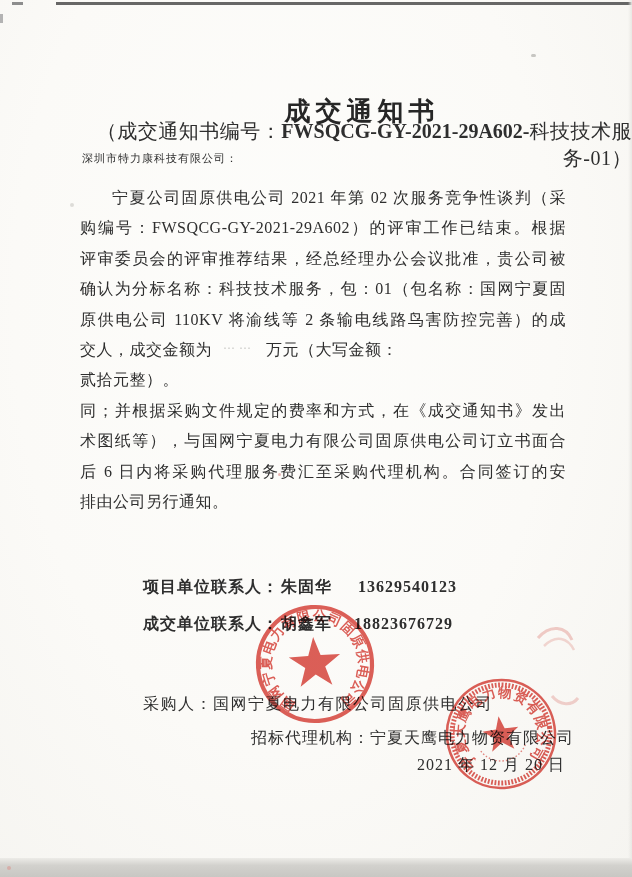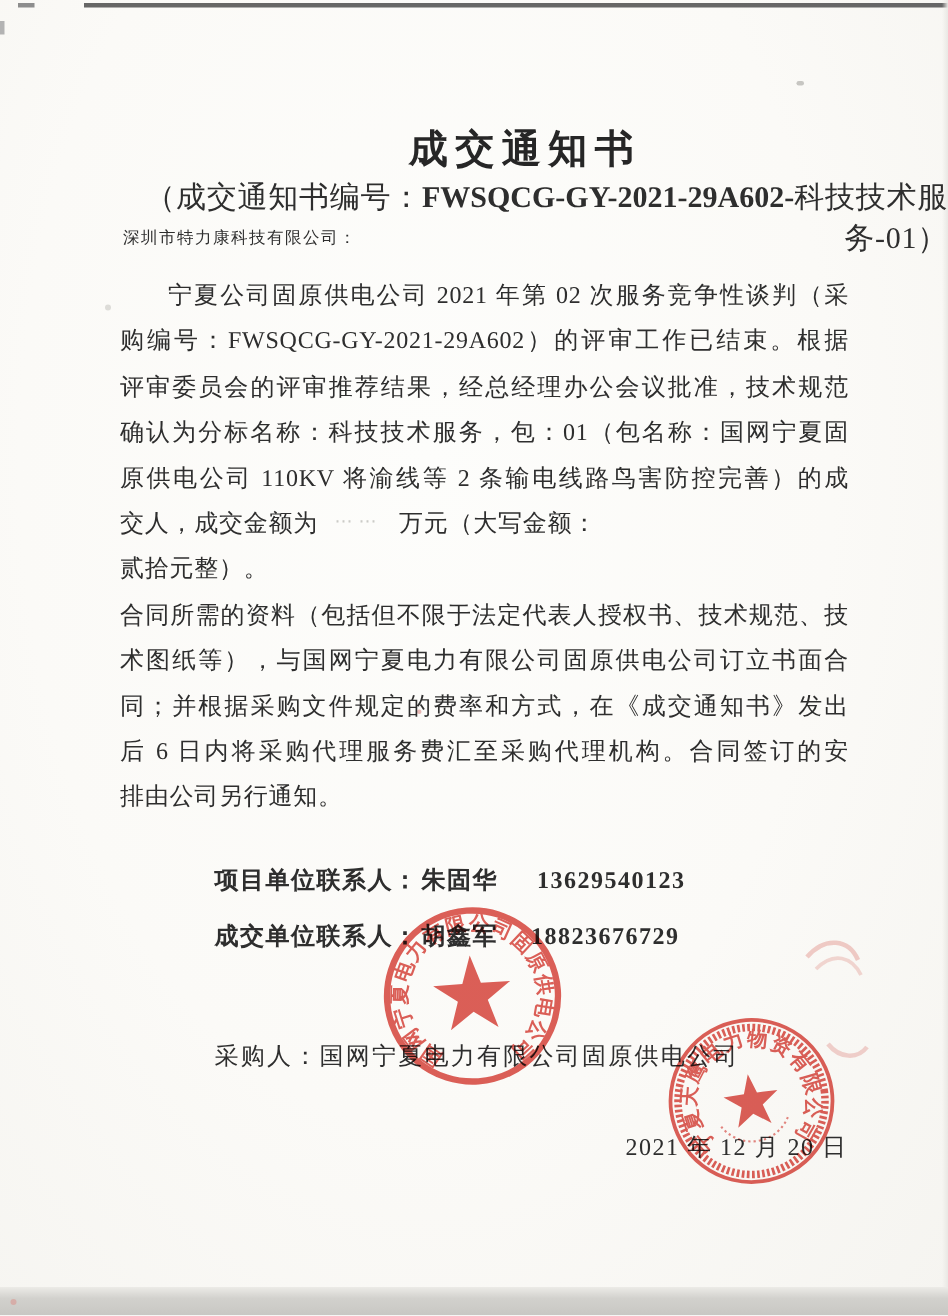--- a/index.html
+++ b/index.html
@@ -16,21 +16,21 @@
   .scan-left   { position:absolute; top:14px; left:0; width:3px; height:9px; background:#b3b3b3; }
   .scan-bottom { position:absolute; top:858px; left:0; right:0; height:19px;
                  background:linear-gradient(180deg,#ecebe7 0%,#d2d1cd 40%,#c8c7c3 100%); }
   .scan-right  { position:absolute; top:0; right:0; width:4px; height:100%; background:linear-gradient(270deg,#e9e8e4,transparent); }
   .speck-a { position:absolute; left:531px; top:54px;  width:5px; height:3px; background:#c7c6c2; border-radius:2px; }
   .speck-b { position:absolute; left:70px;  top:203px; width:4px; height:4px; background:#dddcd8; border-radius:2px; }
   .speck-c { position:absolute; left:278px; top:473px; width:3px; height:3px; background:#e09a96; border-radius:2px; opacity:.7; }
   .speck-d { position:absolute; left:7px;   top:866px; width:4px; height:4px; background:#d8a09a; border-radius:2px; opacity:.7; }
 
   .title {
-    position:absolute; top:82px; left:265px; width:170px; margin:0;
+    position:absolute; top:82px; left:265px; width:170px; margin:12px;
     font-size:26px; font-weight:bold; letter-spacing:5px; color:#262626; text-align:center;
   }
   .notice-no {
     position:absolute; top:118px; left:0; right:0; padding-left:36px;
     font-size:20px; text-align:right; letter-spacing:.5px; color:#2e2e2e;
   }
   .notice-no b { font-family:"Liberation Serif","DejaVu Serif",serif; letter-spacing:0; }
   .addressee {
     position:absolute; top:151px; left:82px; font-size:11px; letter-spacing:1px; color:#2e2e2e;
   }
@@ -81,42 +81,42 @@
 
   <h1 class="title">成交通知书</h1>
   <div class="notice-no">
     <span>（成交通知书编号：</span><b>FWSQCG-GY-2021-29A602-</b><span>科技技术服务-01）</span>
   </div>
   <div class="addressee">深圳市特力康科技有限公司：</div>
 
   <div class="body-block">
     <div class="bline j indent">宁夏公司固原供电公司 2021 年第 02 次服务竞争性谈判（采</div>
     <div class="bline j">购编号：FWSQCG-GY-2021-29A602）的评审工作已结束。根据</div>
-    <div class="bline j">评审委员会的评审推荐结果，经总经理办公会议批准，技术规范</div>
+    <div class="bline j">评审委员会的评审推荐结果，经总经理办公会议批准，贵公司被</div>
     <div class="bline j">确认为分标名称：科技技术服务，包：01（包名称：国网宁夏固</div>
     <div class="bline j">原供电公司 110KV 将渝线等 2 条输电线路鸟害防控完善）的成</div>
     <div class="bline">
       <span>交人，成交金额为</span><span class="redacted"><span class="marks">⋯⋯</span></span><span>万元（大写金额：</span>
     </div>
     <div class="bline">贰拾元整）。</div>
-    <div class="bline j">合同所需的资料（包括但不限于法定代表人授权书、技术规范、技</div>
+    <div class="bline j">同；并根据采购文件规定的费率和方式，在《成交通知书》发出</div>
     <div class="bline j">术图纸等），与国网宁夏电力有限公司固原供电公司订立书面合</div>
-    <div class="bline j">同；并根据采购文件规定的费率和方式，在《成交通知书》发出</div>
     <div class="bline j">后 6 日内将采购代理服务费汇至采购代理机构。合同签订的安</div>
     <div class="bline">排由公司另行通知。</div>
   </div>
 
   <div class="contact-row contact-1">
     <span>项目单位联系人：</span><span class="cname">朱固华</span><span class="cphone">13629540123</span>
   </div>
   <div class="contact-row contact-2">
     <span>成交单位联系人：</span><span class="cname">胡鑫军</span><span class="cphone">18823676729</span>
   </div>
 
   <div class="buyer-line">采购人：国网宁夏电力有限公司固原供电公司</div>
+  <div class="agency-line">招标代理机构：宁夏天鹰电力物资有限公司</div>
   <div class="date-line">2021 年 12 月 20 日</div>
 
   <svg class="smudges" width="60" height="110" viewBox="0 0 60 110">
     <path d="M10,22 C22,8 38,10 44,24" fill="none" stroke="#e6948e" stroke-width="3" opacity=".45"></path>
     <path d="M16,30 C28,18 40,22 46,34" fill="none" stroke="#e6948e" stroke-width="2.5" opacity=".35"></path>
     <path d="M24,80 C32,90 44,90 50,82" fill="none" stroke="#e6948e" stroke-width="3" opacity=".4"></path>
   </svg>
 
   <svg class="seal seal-buyer" width="130" height="128" viewBox="0 0 130 128">
     <g opacity="0.84" transform="rotate(-4 65 64)">

